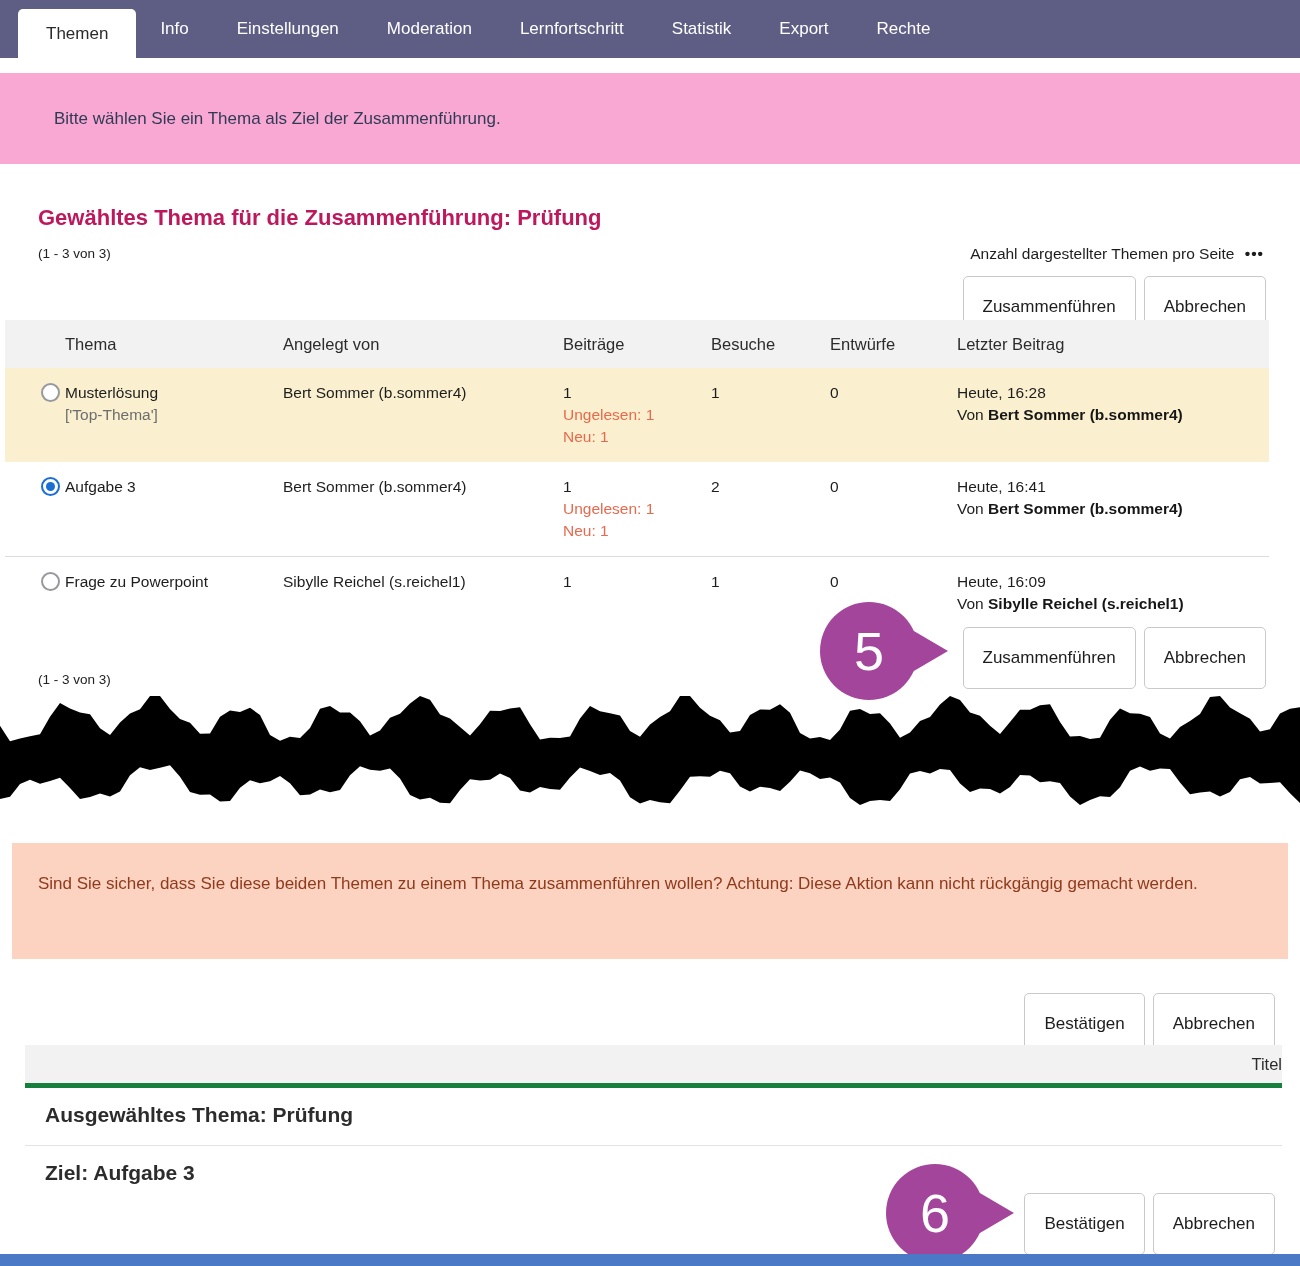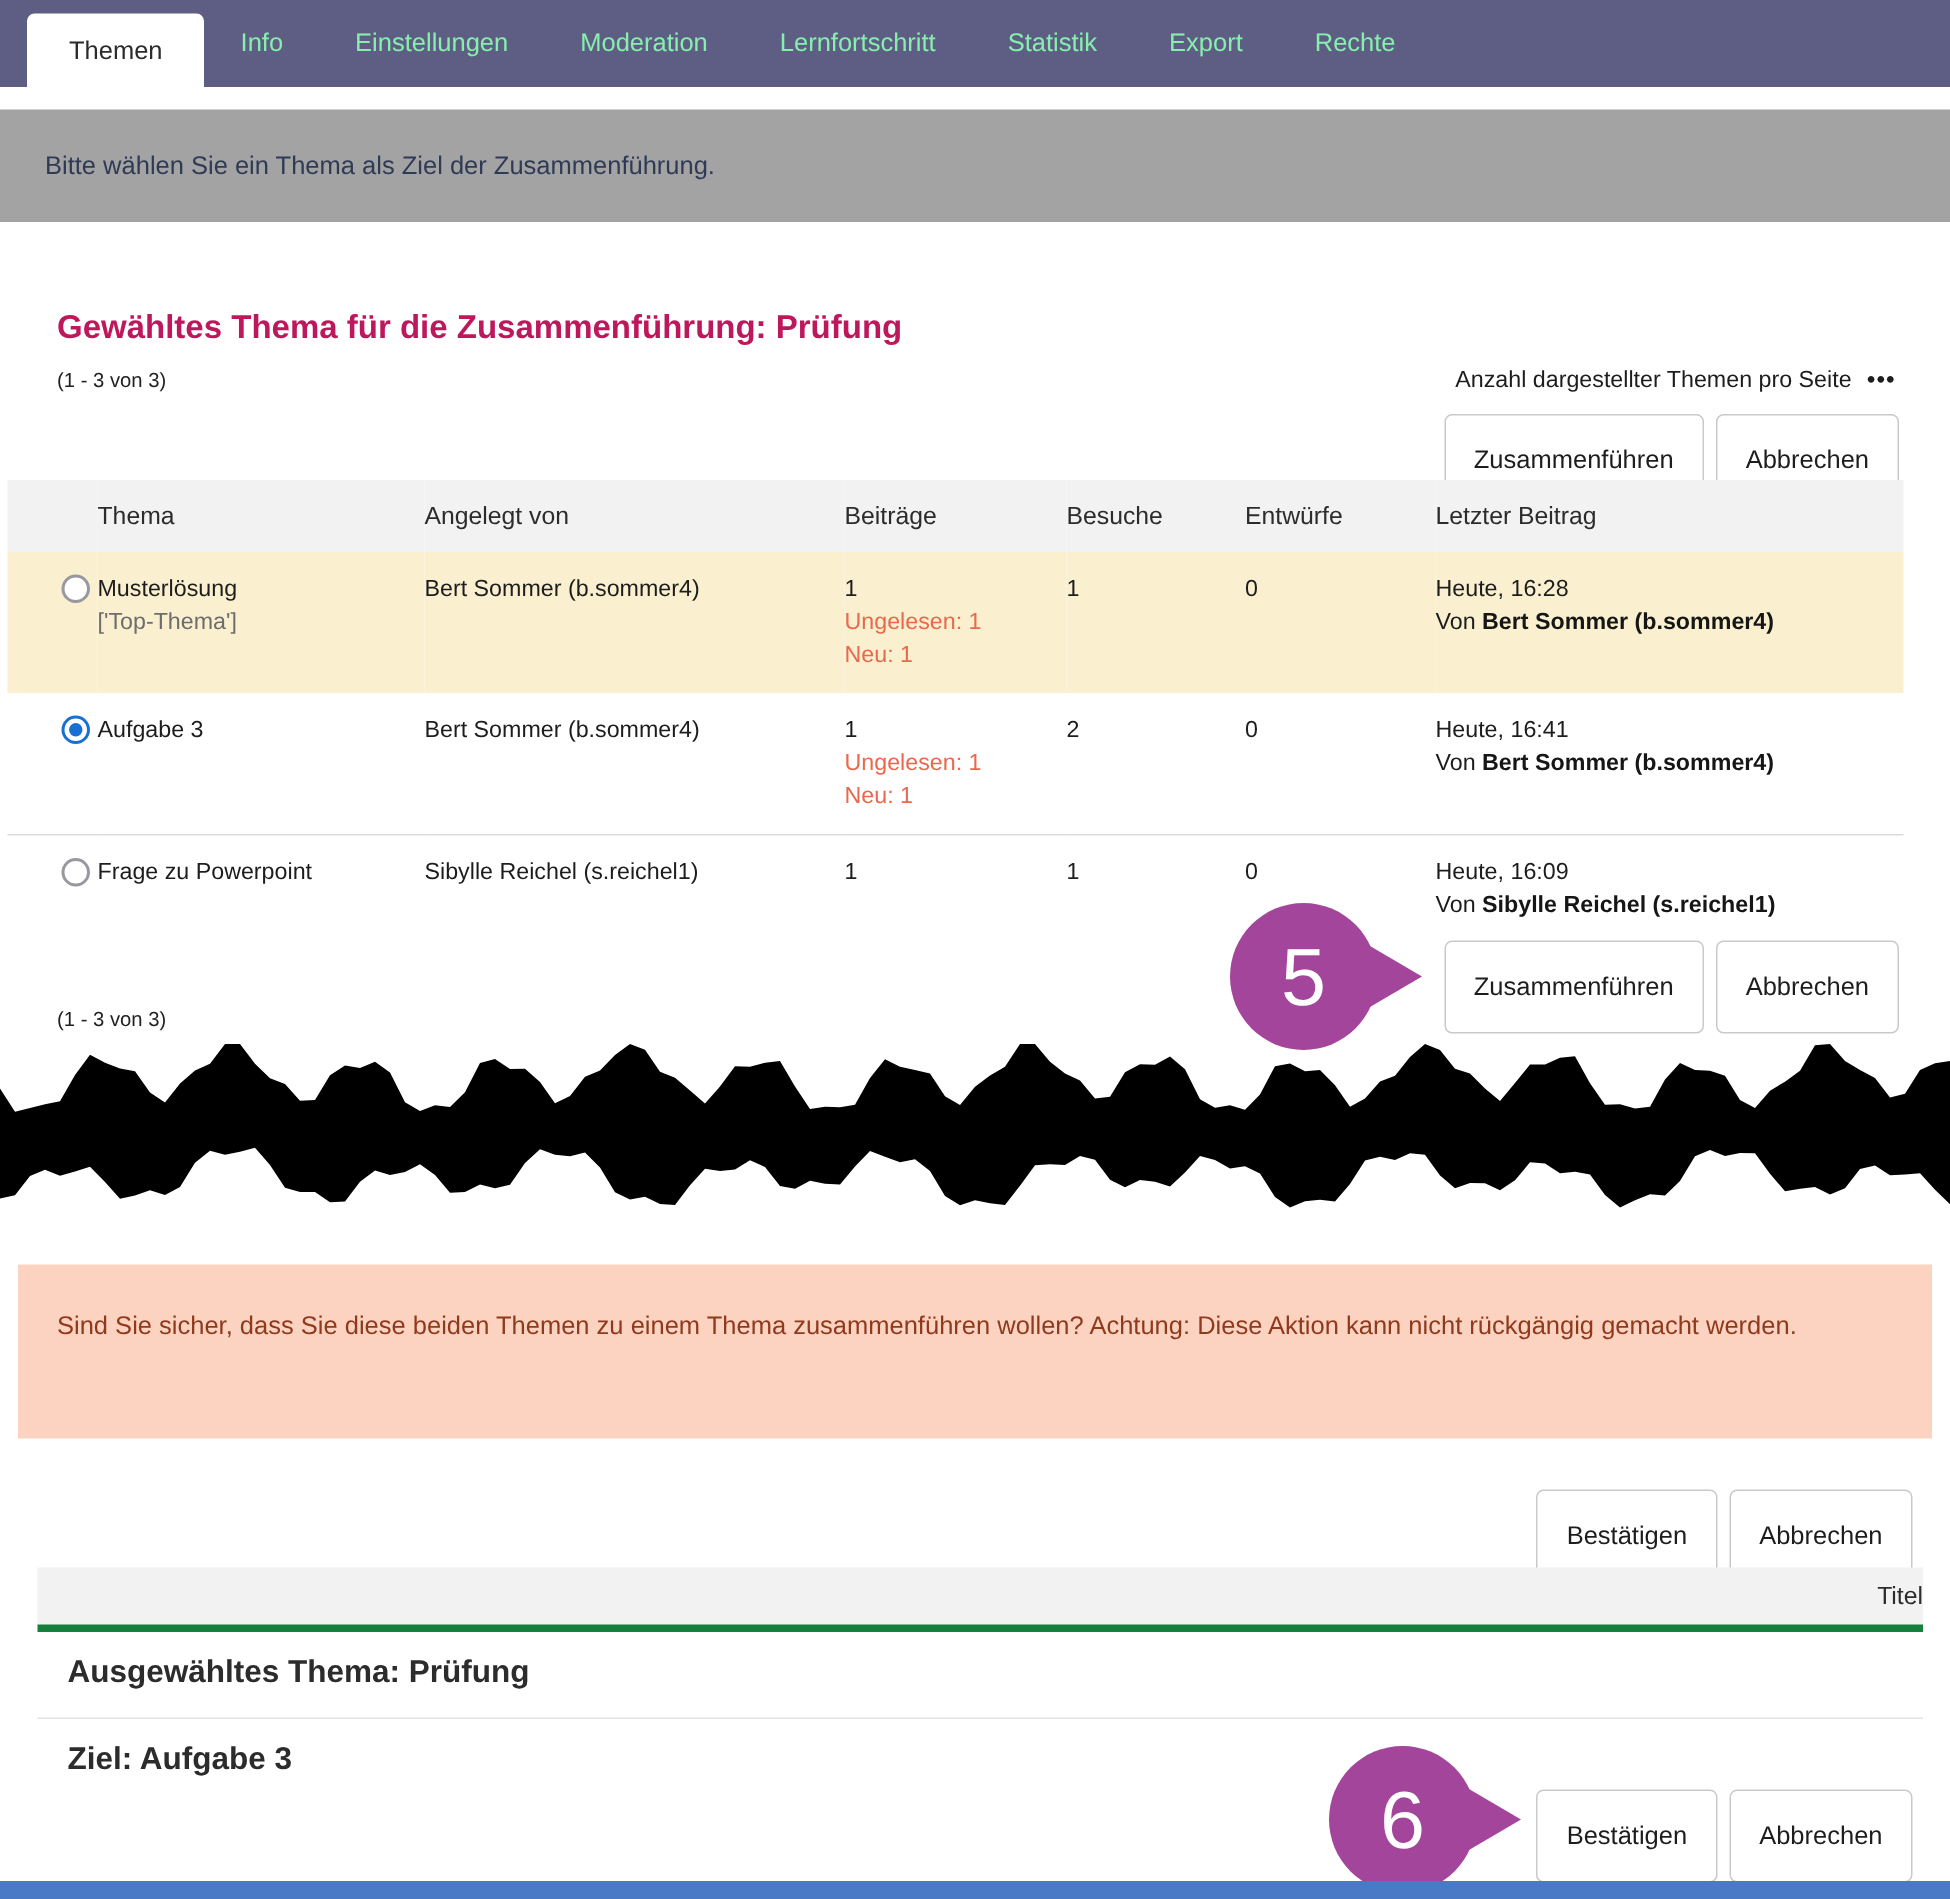--- a/index.html
+++ b/index.html
@@ -7,31 +7,31 @@
     position:relative;width:1300px;height:1266px;overflow:hidden;
     background:#ffffff;font-family:"Liberation Sans","DejaVu Sans",sans-serif;
     color:#1d1d1d;
   }
   
   .topnav{
     position:absolute;top:0;left:0;width:1300px;height:58px;
     background:#5e5e85;display:flex;align-items:stretch;padding-left:18px;box-sizing:border-box;
   }
   .tab{
-    display:flex;align-items:center;padding:0 24px;color:#86efac;
+    display:flex;align-items:center;padding:0 24px;color:#ffffff;
     font-size:17px;cursor:pointer;white-space:nowrap;
   }
   .tab.active{
     background:#ffffff;color:#2b2b2b;border-radius:5px 5px 0 0;margin-top:9px;
     padding:0 28px;
   }
   
   .banner-blue{
-    position:absolute;top:73px;left:0;width:1300px;height:75px;background:#a3a3a3;
-    display:flex;align-items:center;box-sizing:border-box;padding-left:30px;
+    position:absolute;top:73px;left:0;width:1300px;height:91px;background:#f9a8d4;
+    display:flex;align-items:center;box-sizing:border-box;padding-left:54px;
     color:#2f3b55;font-size:17px;
   }
   .banner-warn{
     position:absolute;top:843px;left:12px;width:1276px;height:116px;background:#fbd3c0;
     box-sizing:border-box;padding:26px 26px 0 26px;color:#8f3a1d;font-size:17px;line-height:29px;
   }
   
   .page-title{position:absolute;top:205px;left:38px;font-size:22px;font-weight:bold;color:#be185d;}
   .range-top{position:absolute;top:246px;left:38px;font-size:13.5px;color:#222;}
   .range-bottom{position:absolute;top:672px;left:38px;font-size:13.5px;color:#222;}

